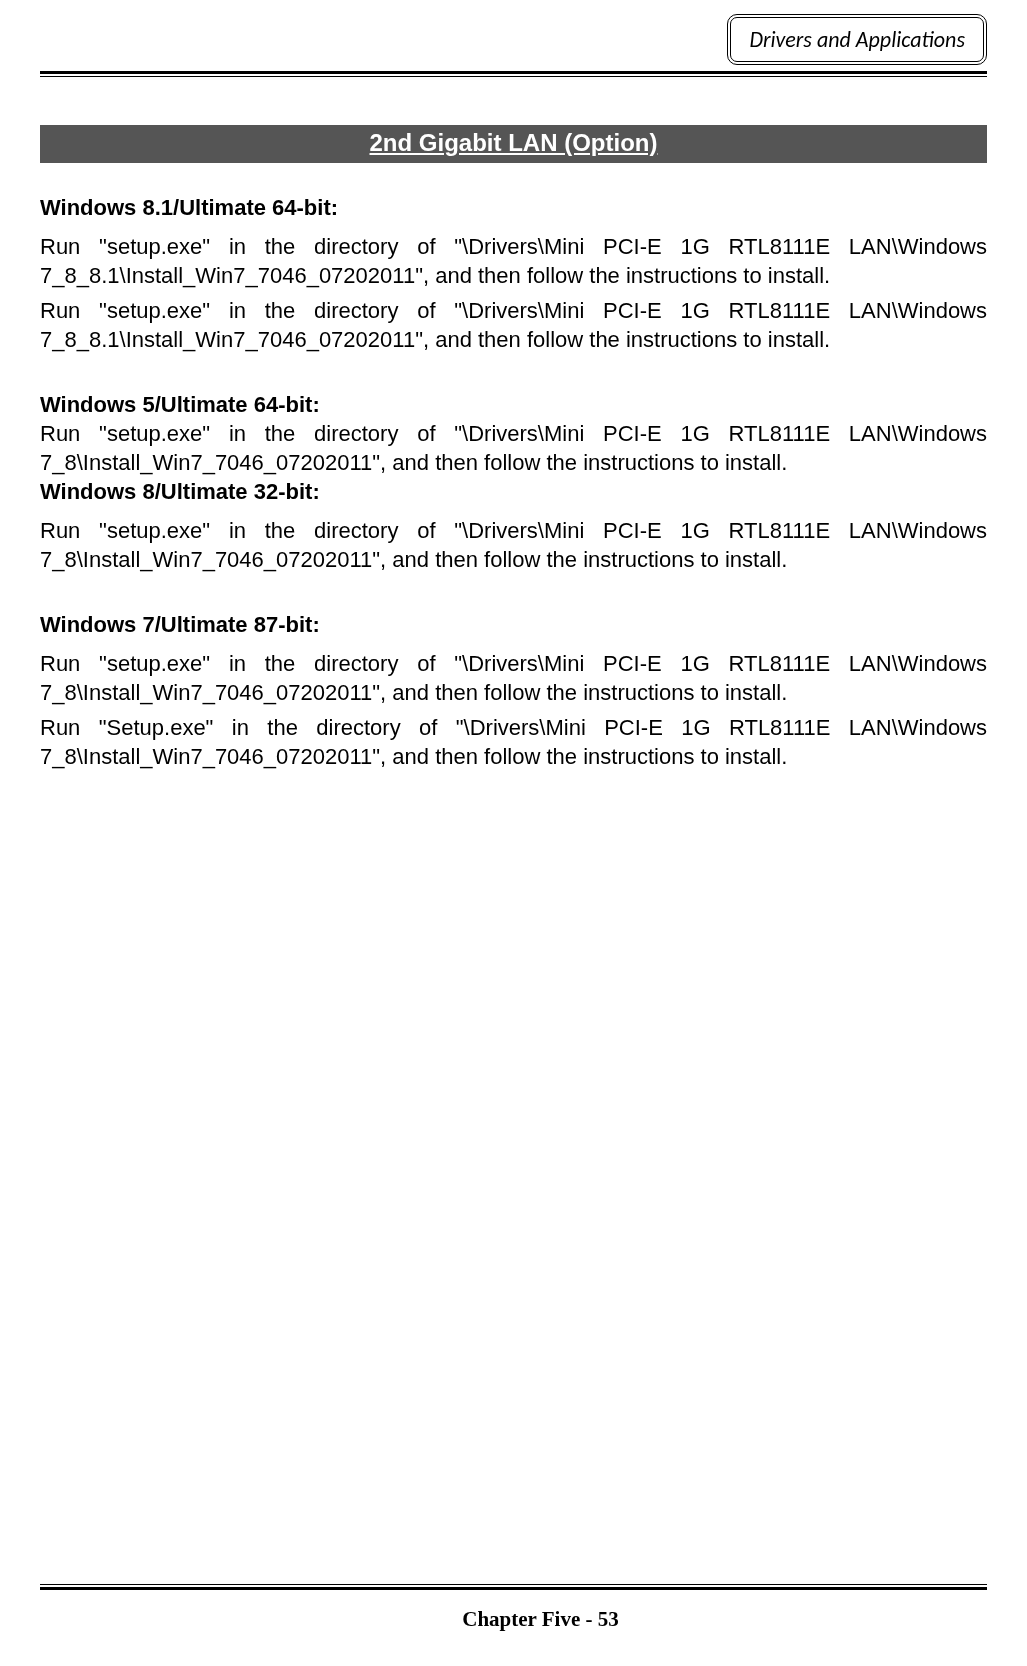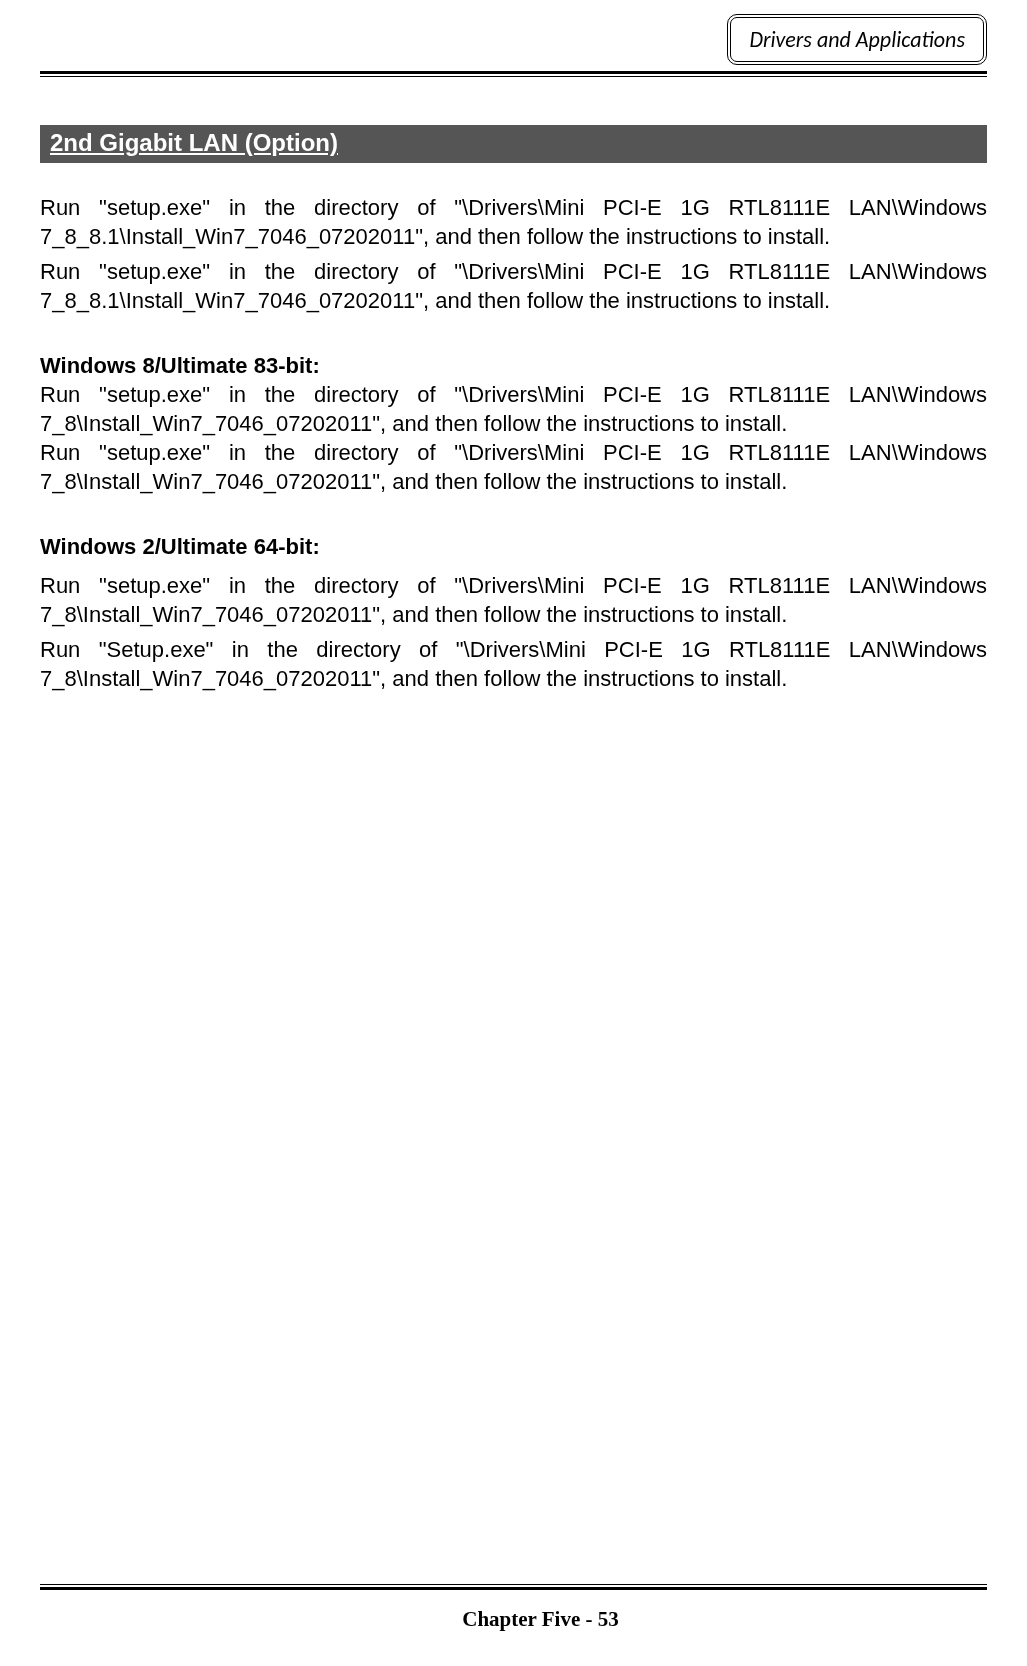--- a/index.html
+++ b/index.html
@@ -32,20 +32,21 @@
       margin-bottom: 48px;
     }
     .section-bar {
       background: #555;
       color: #fff;
       font-weight: bold;
       font-size: 24px;
       padding: 4px 10px 6px 10px;
       margin-bottom: 30px;
       text-decoration: underline;
+      text-align: center;
     }
     .content {
       font-size: 22px;
       line-height: 1.32;
     }
     .heading {
       font-weight: bold;
       margin-bottom: 10px;
     }
     .para {
@@ -78,30 +79,32 @@
 <body>
 
 <div class="header-row">
   <div class="tag-box">Drivers and Applications</div>
 </div>
 <hr class="hr-top">
 
 <div class="section-bar"> 2nd Gigabit LAN (Option) </div>
 
 <div class="content">
+  <div class="heading">Windows 8.1/Ultimate 64-bit:</div>
   <div class="para">Run "setup.exe" in the directory of "\Drivers\Mini PCI-E 1G RTL8111E LAN\Windows 7_8_8.1\Install_Win7_7046_07202011", and then follow the instructions to install.</div>
   <div class="para">Run "setup.exe" in the directory of "\Drivers\Mini PCI-E 1G RTL8111E LAN\Windows 7_8_8.1\Install_Win7_7046_07202011", and then follow the instructions to install.</div>
 
   <div class="group-gap"></div>
 
-  <div class="heading" style="margin-bottom:0">Windows 8/Ultimate 83-bit:</div>
+  <div class="heading" style="margin-bottom:0">Windows 5/Ultimate 64-bit:</div>
   <div class="para" style="margin-bottom:0">Run "setup.exe" in the directory of "\Drivers\Mini PCI-E 1G RTL8111E LAN\Windows 7_8\Install_Win7_7046_07202011", and then follow the instructions to install.</div>
+  <div class="heading">Windows 8/Ultimate 32-bit:</div>
   <div class="para">Run "setup.exe" in the directory of "\Drivers\Mini PCI-E 1G RTL8111E LAN\Windows 7_8\Install_Win7_7046_07202011", and then follow the instructions to install.</div>
 
   <div class="group-gap"></div>
 
-  <div class="heading">Windows 2/Ultimate 64-bit:</div>
+  <div class="heading">Windows 7/Ultimate 87-bit:</div>
   <div class="para">Run "setup.exe" in the directory of "\Drivers\Mini PCI-E 1G RTL8111E LAN\Windows 7_8\Install_Win7_7046_07202011", and then follow the instructions to install.</div>
   <div class="para">Run "Setup.exe" in the directory of "\Drivers\Mini PCI-E 1G RTL8111E LAN\Windows 7_8\Install_Win7_7046_07202011", and then follow the instructions to install.</div>
 </div>
 
 <hr class="hr-bot">
 <div class="footer">Chapter Five - 53</div>
 
 </body></html>

